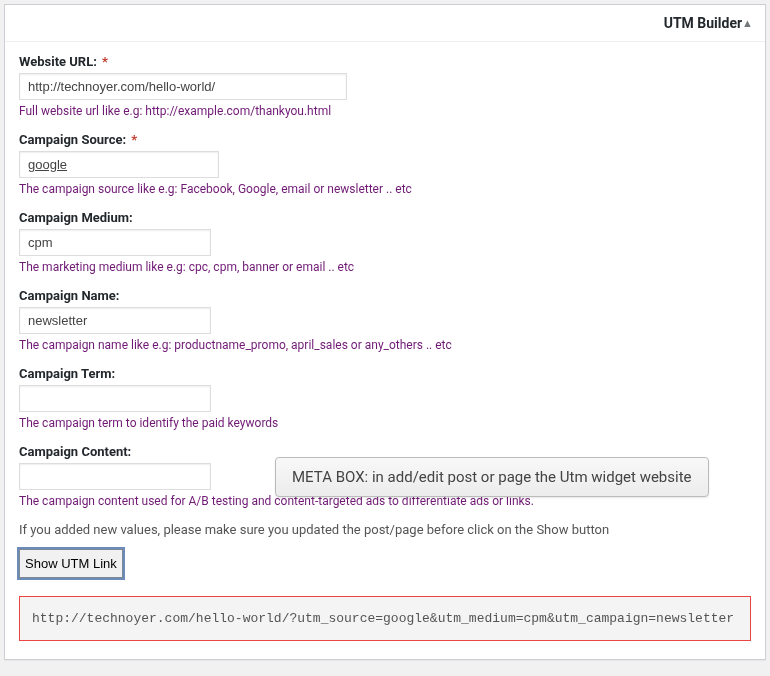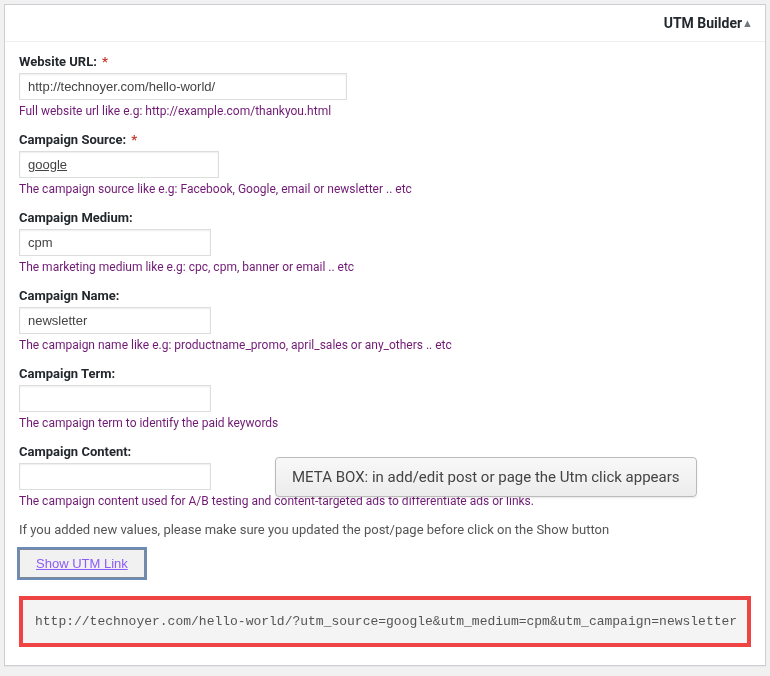--- a/index.html
+++ b/index.html
@@ -67,32 +67,31 @@
       color: #701a75;
       margin-top: 4px;
     }
     .note {
       font-size: 13px;
       color: #555;
       margin: 6px 0 12px;
     }
     .show-btn {
       background: #f1f1f1;
-      color: #8b5cf6;
+      color: #000000;
       border: 1px solid #7e8993;
       outline: 2px solid #6b8bb8;
-      padding: 6px 16px;
+      padding: 6px 5px;
       font-size: 13px;
       cursor: pointer;
-      text-decoration: underline;
     }
     .result-box {
       margin-top: 18px;
       background: #f4f4f4;
-      border: 4px solid #ef4444;
+      border: 1px solid #ef4444;
       padding: 14px 12px;
       font-family: "Courier New", monospace;
       font-size: 13px;
       color: #555;
       white-space: nowrap;
       overflow: hidden;
     }
     .callout {
       position: absolute;
       top: 415px;
@@ -151,16 +150,16 @@
       <input type="text" class="input-small" value="" style="">
       <div class="hint">The campaign content used for A/B testing and content-targeted ads to differentiate ads or links.</div>
     </div>
 
     <div class="note">If you added new values, please make sure you updated the post/page before click on the Show button</div>
 
     <button class="show-btn">Show UTM Link</button>
 
     <div class="result-box">http://technoyer.com/hello-world/?utm_source=google&amp;utm_medium=cpm&amp;utm_campaign=newsletter</div>
 
-    <div class="callout">META BOX: in add/edit post or page the Utm click appears</div>
+    <div class="callout">META BOX: in add/edit post or page the Utm widget website</div>
 
   </div>
 </div>
 
 </body></html>

